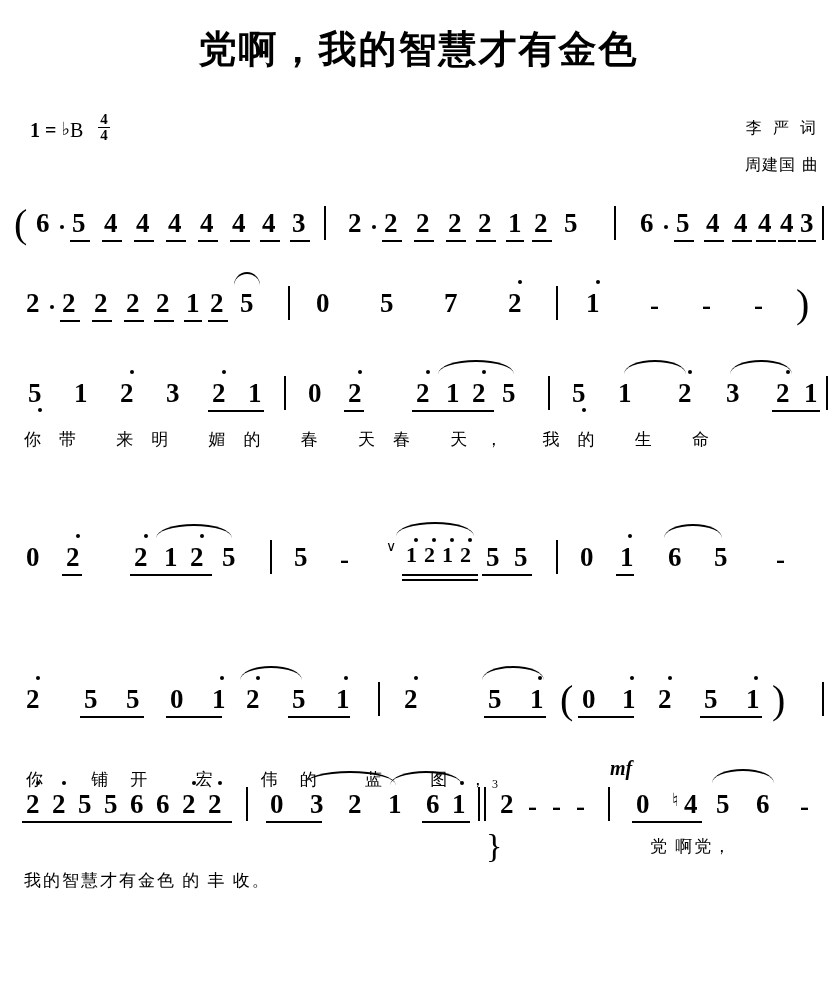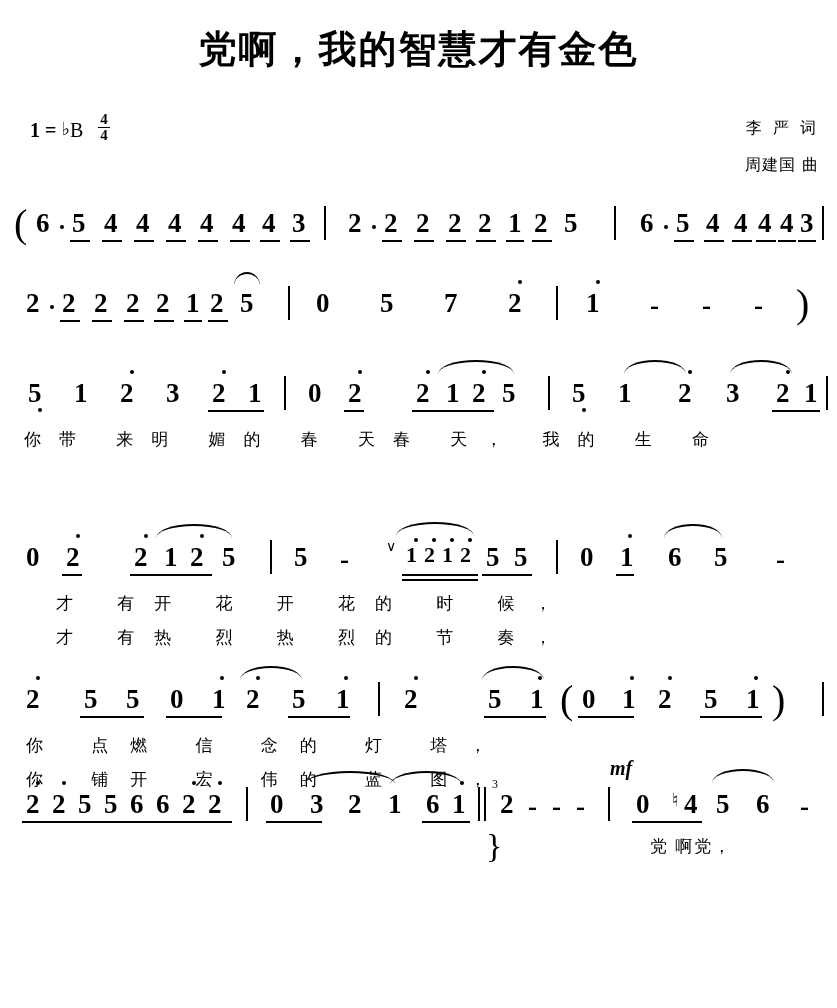--- a/index.html
+++ b/index.html
@@ -397,26 +397,20 @@
 
       <span class="n" style="left:580px;">0</span>
       <span class="n" style="left:620px;">1</span>
       <span class="dotu" style="left:628px;"></span>
       <span class="ul1" style="left:616px;width:18px;"></span>
       <span class="n" style="left:668px;">6</span>
       <span class="tie" style="left:664px;width:58px;top:-6px;"></span>
       <span class="n" style="left:714px;">5</span>
       <span class="dash" style="left:776px;">-</span>
     </div>
-    <div class="lyr" style="top:62px;">
-      <span class="ly" style="left:56px;letter-spacing:20px;">才 有开 花 开 花的 时 候，</span>
-    </div>
-    <div class="lyr" style="top:96px;">
-      <span class="ly" style="left:56px;letter-spacing:20px;">才 有热 烈 热 烈的 节 奏，</span>
-    </div>
   </div>
 
   <div class="row" style="top:672px;">
     <div class="notes">
       <span class="n" style="left:26px;">2</span>
       <span class="dotu" style="left:36px;"></span>
       <span class="n" style="left:84px;">5</span>
       <span class="n" style="left:126px;">5</span>
       <span class="ul1" style="left:80px;width:64px;"></span>
       <span class="n" style="left:170px;">0</span>
@@ -446,23 +440,20 @@
       <span class="ul1" style="left:578px;width:56px;"></span>
       <span class="n" style="left:658px;">2</span>
       <span class="dotu" style="left:668px;"></span>
       <span class="n" style="left:704px;">5</span>
       <span class="n" style="left:746px;">1</span>
       <span class="dotu" style="left:754px;"></span>
       <span class="ul1" style="left:700px;width:62px;"></span>
       <span class="paren" style="left:772px;">)</span>
       <span class="bar" style="left:822px;"></span>
     </div>
-    <div class="lyr" style="top:62px;">
-      <span class="ly" style="left:26px;letter-spacing:22px;">你 点燃 信 念的 灯 塔，</span>
-    </div>
     <div class="lyr" style="top:96px;">
       <span class="ly" style="left:26px;letter-spacing:22px;">你 铺开 宏 伟的 蓝 图，</span>
     </div>
   </div>
 
   <div class="row" style="top:777px;">
     <div class="notes">
       <span class="dyn" style="left:610px;top:-20px;">mf</span>
 
       <span class="n" style="left:26px;">2</span>
@@ -507,15 +498,18 @@
       <span class="ul1" style="left:632px;width:70px;"></span>
       <span class="n" style="left:716px;">5</span>
       <span class="n" style="left:756px;">6</span>
       <span class="tie" style="left:712px;width:62px;top:-8px;"></span>
       <span class="dash" style="left:800px;">-</span>
     </div>
     <div class="lyr" style="top:58px;">
       <span class="ly" style="left:650px;letter-spacing:2px;">党 啊党，</span>
       <span class="brace" style="left:486px;top:-8px;">}</span>
     </div>
+    <div class="lyr" style="top:92px;">
+      <span class="ly" style="left:24px;letter-spacing:2px;">我的智慧才有金色 的 丰 收。</span>
+    </div>
   </div>
 
 </div>
 
 </body></html>

